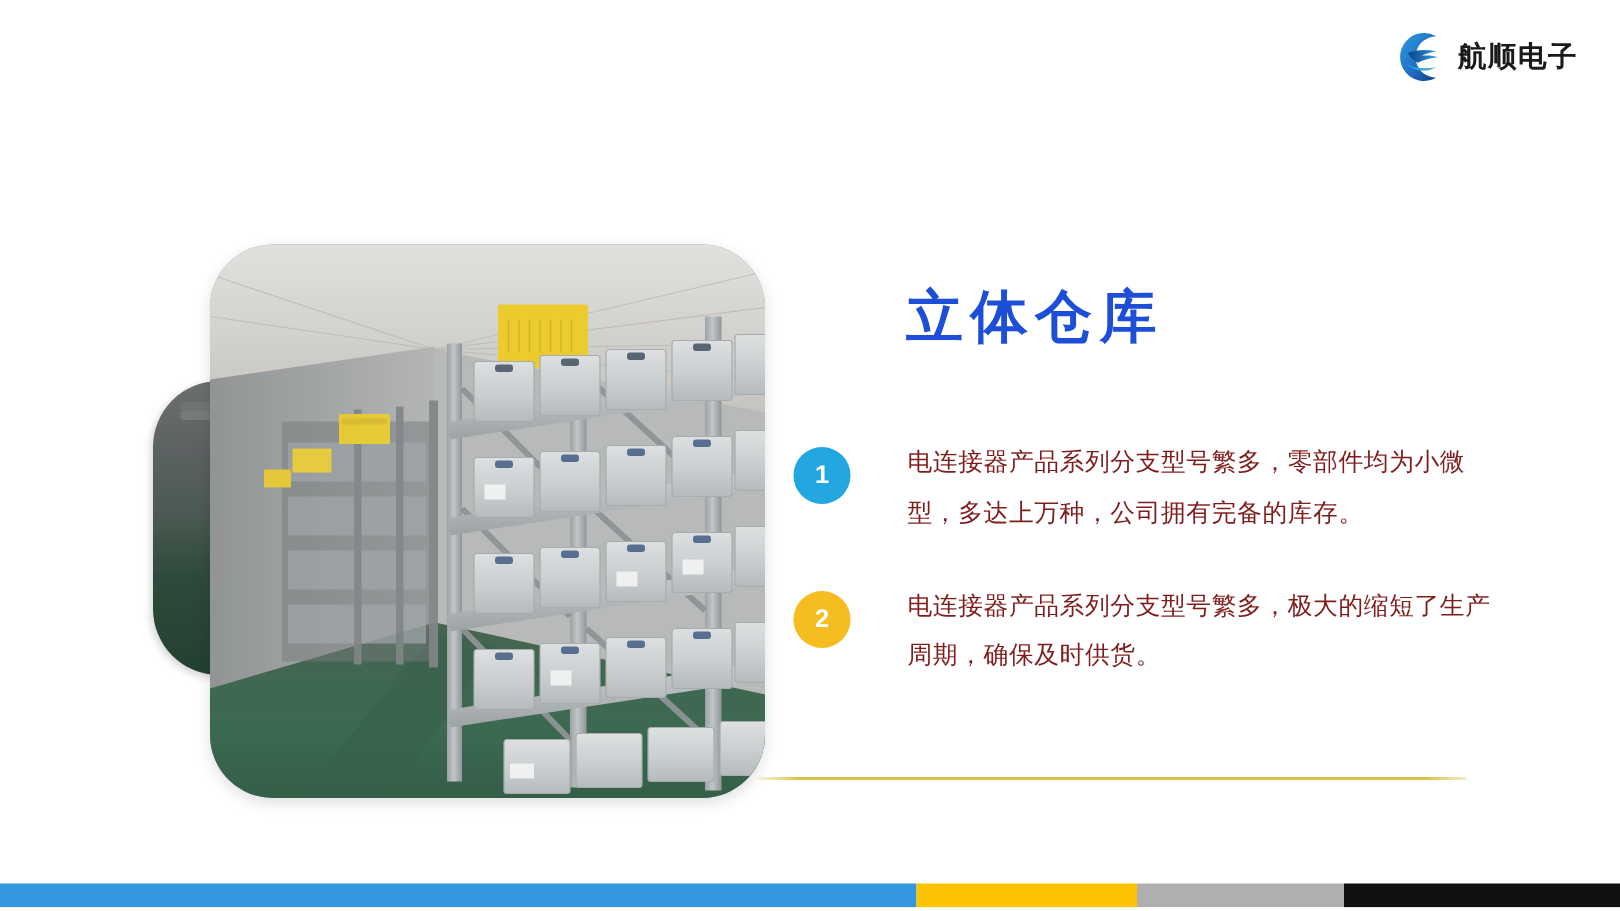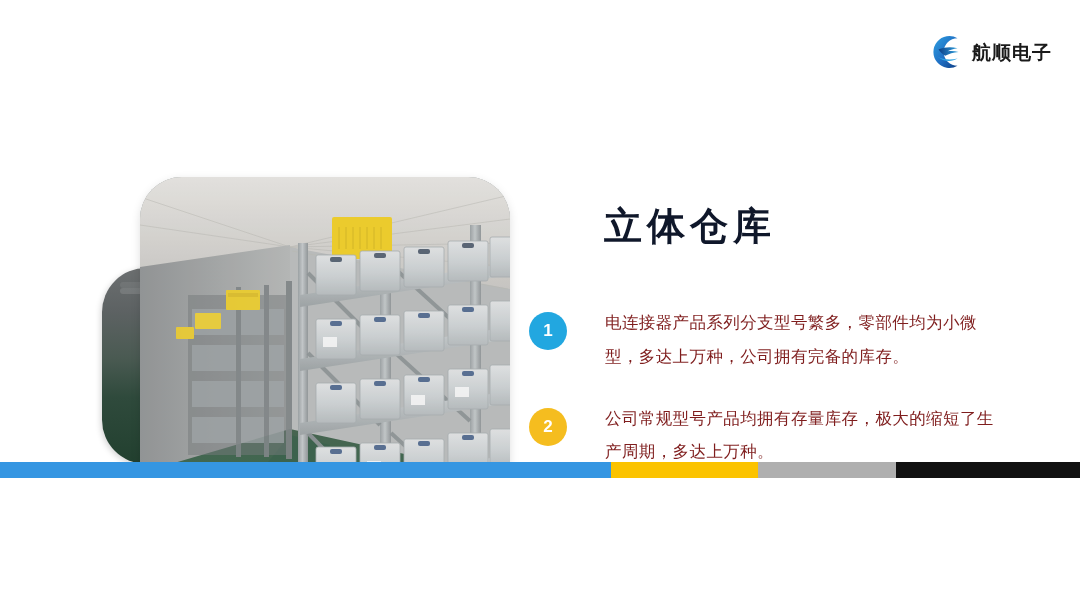--- a/index.html
+++ b/index.html
@@ -6,24 +6,23 @@
     margin: 0;
     padding: 0;
     background: #ffffff;
   }
   body {
     font-family: "Liberation Sans", "DejaVu Sans", sans-serif;
   }
   .slide {
     position: relative;
     width: 1080px;
-    height: 464px;
+    height: 605px;
     background: #ffffff;
     overflow: hidden;
-    margin-top: 14px;
   }
 
   
   .logo {
     position: absolute;
     top: 18px;
     right: 28px;
     display: flex;
     align-items: center;
     gap: 6px;
@@ -94,21 +93,21 @@
   
   .content {
     position: absolute;
     left: 604px;
     top: 190px;
     width: 400px;
   }
   .title {
     font-size: 38px;
     font-weight: bold;
-    color: #0f172a;
+    color: #1d4ed8;
     letter-spacing: 5px;
     line-height: 1.2;
     margin: 0 0 56px 0;
     white-space: nowrap;
   }
   .bullets {
     position: absolute;
     left: 529px;
     top: 292px;
     width: 470px;
@@ -388,21 +387,21 @@
     <h1 class="title">立体仓库</h1>
   </div>
 
   <div class="bullets">
     <div class="bullet">
       <div class="bullet-num c1">1</div>
       <div class="bullet-text">电连接器产品系列分支型号繁多，零部件均为小微型，多达上万种，公司拥有完备的库存。</div>
     </div>
     <div class="bullet">
       <div class="bullet-num c2">2</div>
-      <div class="bullet-text">公司常规型号产品均拥有存量库存，极大的缩短了生产周期，多达上万种。</div>
+      <div class="bullet-text">电连接器产品系列分支型号繁多，极大的缩短了生产周期，确保及时供货。</div>
     </div>
   </div>
 
   <div class="divider"></div>
 
   <div class="bottom-bar">
     <div class="bar-seg bar-blue"></div>
     <div class="bar-seg bar-yellow"></div>
     <div class="bar-seg bar-gray"></div>
     <div class="bar-seg bar-black"></div>

